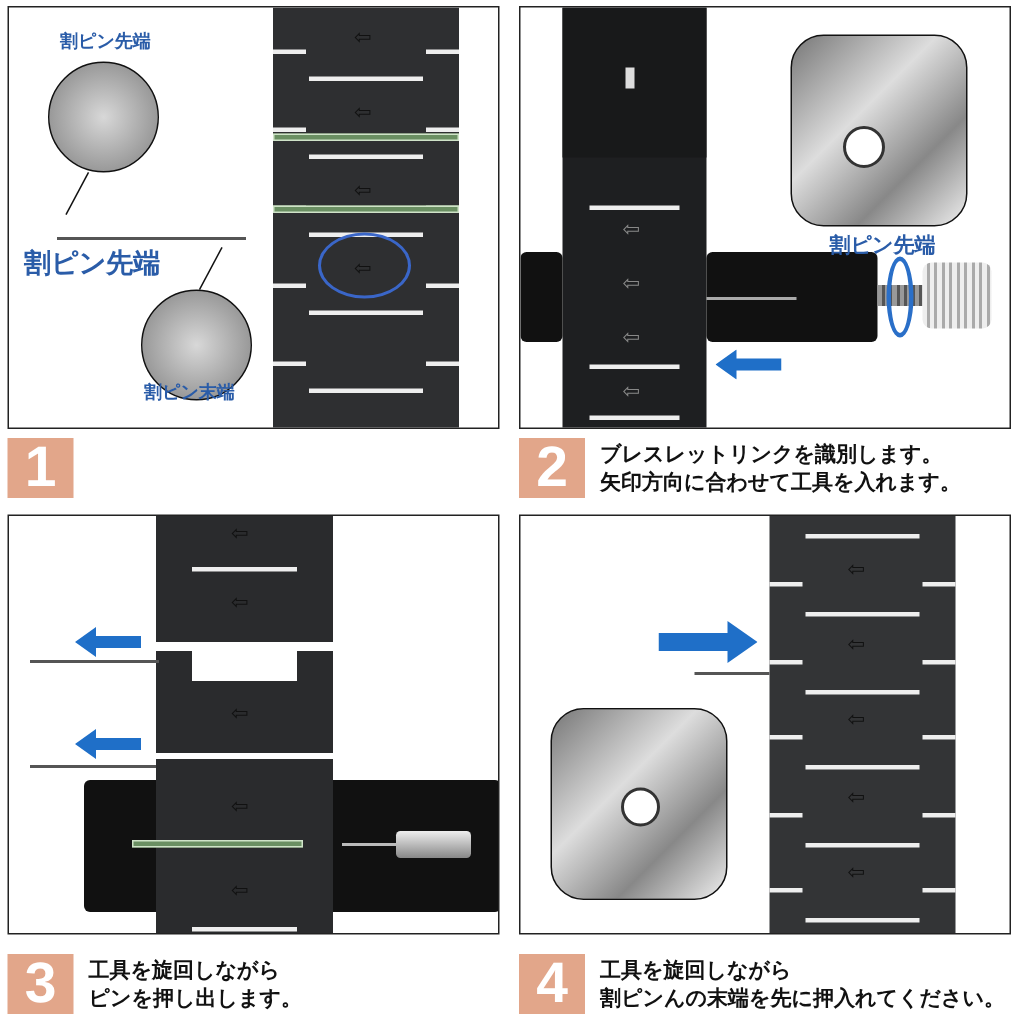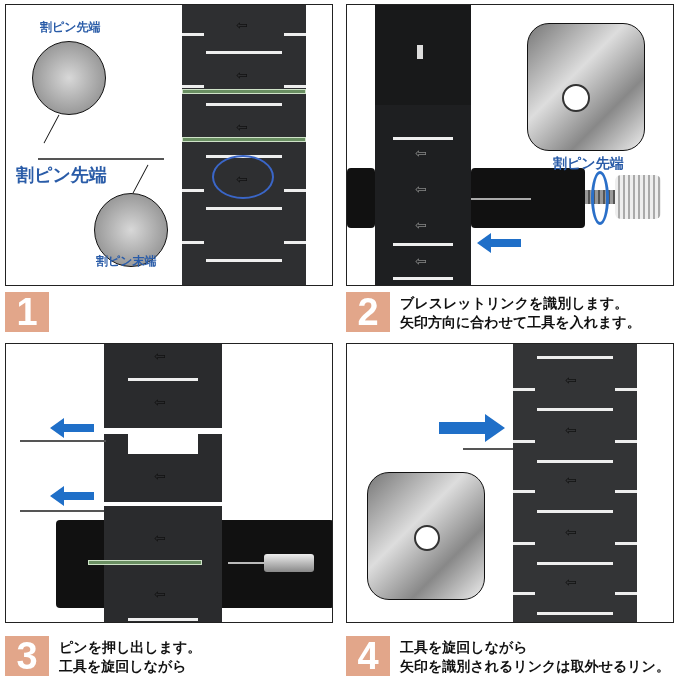--- a/index.html
+++ b/index.html
@@ -162,23 +162,23 @@
 <div class="cap" id="c2">
   <div class="badge">2</div>
   <div class="captext">
     <div>ブレスレットリンクを識別します。</div>
     <div>矢印方向に合わせて工具を入れます。</div>
   </div>
 </div>
 <div class="cap" id="c3">
   <div class="badge">3</div>
   <div class="captext">
+    <div>工具を旋回しながら</div>
     <div>ピンを押し出します。</div>
-    <div>工具を旋回しながら</div>
   </div>
 </div>
 <div class="cap" id="c4">
   <div class="badge">4</div>
   <div class="captext">
     <div>工具を旋回しながら</div>
-    <div>矢印を識別されるリンクは取外せるリン。</div>
+    <div>割ピンんの末端を先に押入れてください。</div>
   </div>
 </div>
 
 </body></html>

